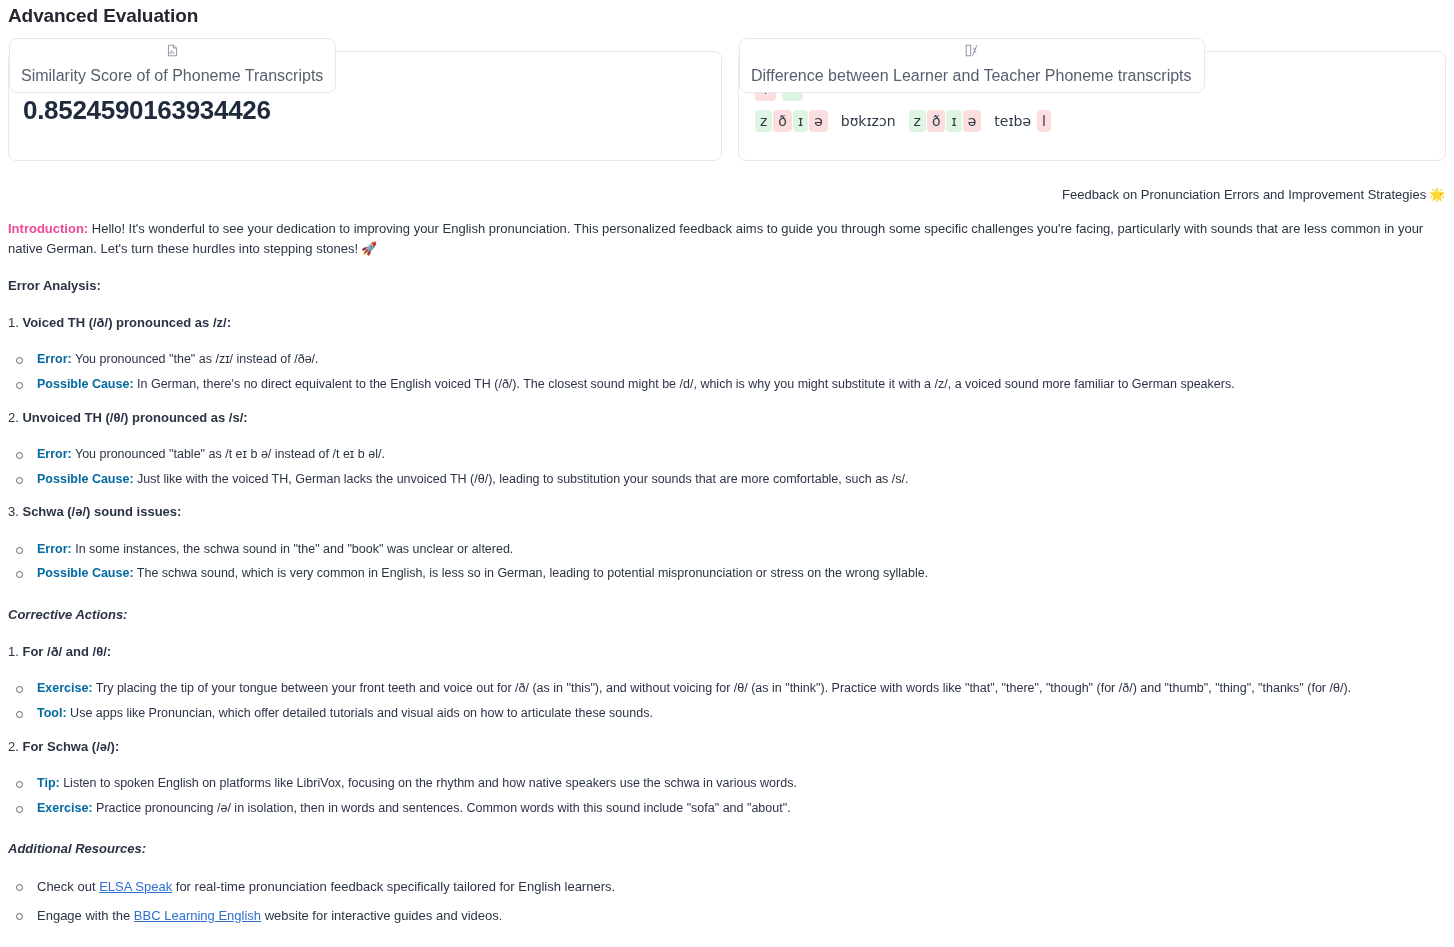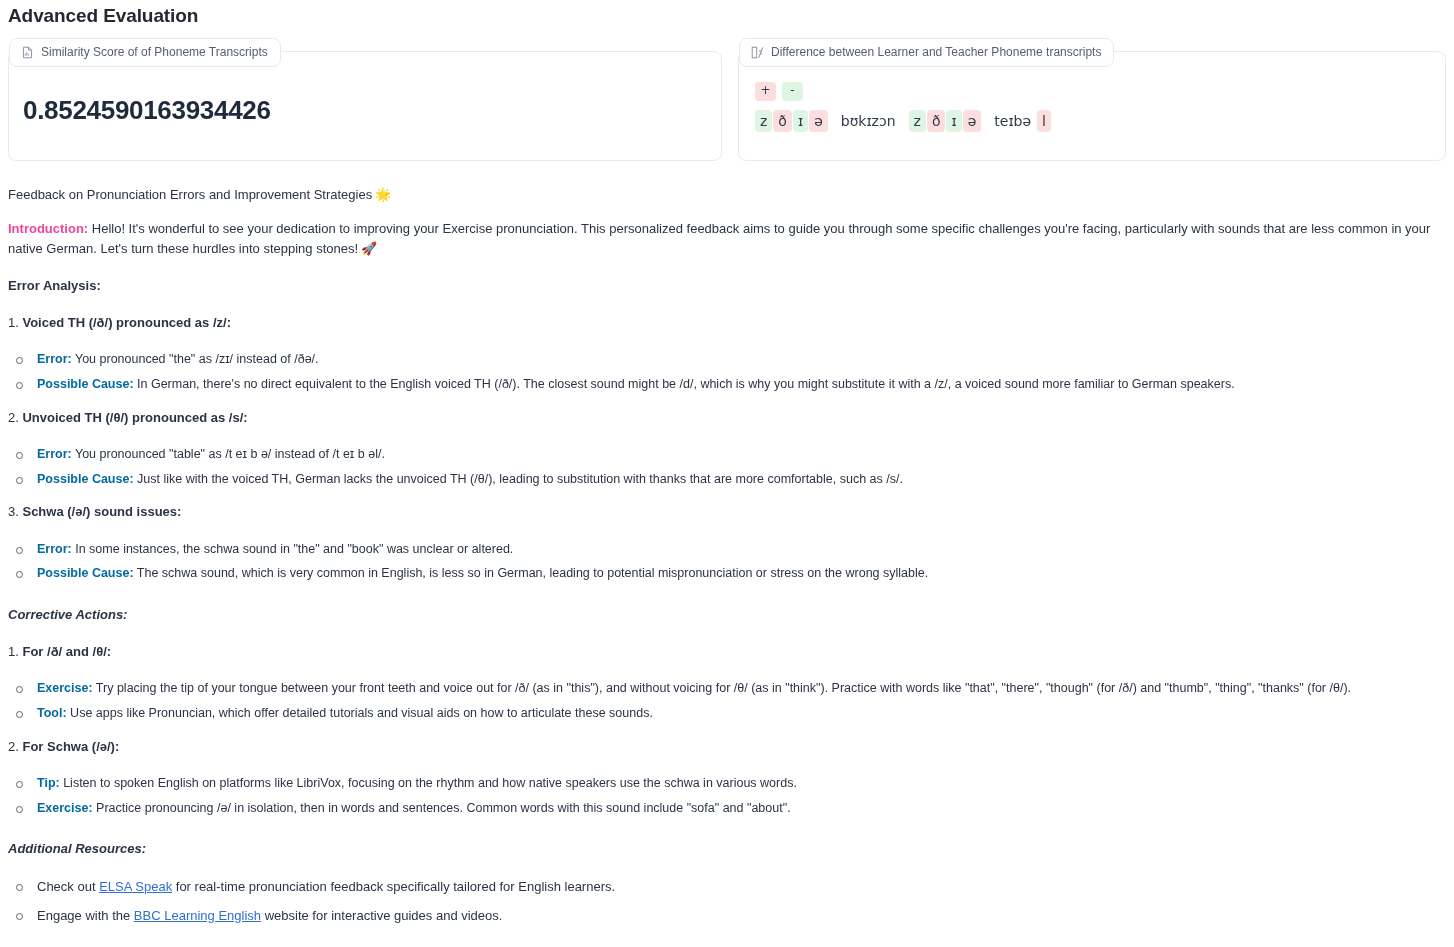--- a/index.html
+++ b/index.html
@@ -52,23 +52,24 @@
     position: absolute;
     top: -14px;
     left: 0px;
     display: inline-flex;
     align-items: center;
     gap: 7px;
     background: #ffffff;
     border: 1px solid #e6e9ef;
     border-radius: 8px;
     padding: 5px 12px 5px 11px;
-    font-size: 12px;
+    font-size: 16px;
     color: #555f6e;
     white-space: nowrap;
+    flex-direction: column;
   }
   .card-header .hdr-icon {
     display: inline-block;
     width: 13px;
     height: 13px;
     flex: 0 0 13px;
     color: #8b93a3;
   }
   .card-header .hdr-icon svg { display: block; }
 
@@ -130,21 +131,21 @@
   .ph.gap  { background: transparent; padding-left: 3px; padding-right: 3px; }
 
   
   .prose { margin-top: 24px; }
   .prose p {
     margin: 0 0 17px 0;
     font-size: 13px;
     line-height: 1.55;
     color: #2b3445;
   }
-  .prose p.tight { margin-bottom: 14px; }
+  .prose p.tight { margin-bottom: 14px; text-align: right; }
   .prose b, .prose strong { font-weight: bold; color: #ec4899; }
 
   .num-head {
     margin: 0 0 12px 0;
     font-size: 13px;
     color: #2b3445;
   }
   .num-head .n { font-weight: normal; }
   .num-head .t { font-weight: bold; }
 
@@ -248,34 +249,34 @@
           </div>
       </div>
     </div>
 
   </div>
 
   <div class="prose">
 
     <p class="tight">Feedback on Pronunciation Errors and Improvement Strategies 🌟</p>
 
-    <p><b>Introduction:</b><span> Hello! It's wonderful to see your dedication to improving your Exercise pronunciation. This personalized feedback aims to guide you through some specific challenges you're facing, particularly with sounds that are less common in your native German. Let's turn these hurdles into stepping stones! 🚀</span></p>
+    <p><b>Introduction:</b><span> Hello! It's wonderful to see your dedication to improving your English pronunciation. This personalized feedback aims to guide you through some specific challenges you're facing, particularly with sounds that are less common in your native German. Let's turn these hurdles into stepping stones! 🚀</span></p>
 
     <p class="section-head">Error Analysis:</p>
 
     <div id="errors-container">
         <p class="num-head"><span class="n">1. </span><span class="t">Voiced TH (/ð/) pronounced as /z/:</span></p>
         <ul class="bullets">
           <li><span class="lbl">Error:</span><span> You pronounced "the" as /zɪ/ instead of /ðə/.</span></li>
           <li><span class="lbl">Possible Cause:</span><span> In German, there's no direct equivalent to the English voiced TH (/ð/). The closest sound might be /d/, which is why you might substitute it with a /z/, a voiced sound more familiar to German speakers.</span></li>
         </ul>
         <p class="num-head"><span class="n">2. </span><span class="t">Unvoiced TH (/θ/) pronounced as /s/:</span></p>
         <ul class="bullets">
           <li><span class="lbl">Error:</span><span> You pronounced "table" as /t eɪ b ə/ instead of /t eɪ b əl/.</span></li>
-          <li><span class="lbl">Possible Cause:</span><span> Just like with the voiced TH, German lacks the unvoiced TH (/θ/), leading to substitution with thanks that are more comfortable, such as /s/.</span></li>
+          <li><span class="lbl">Possible Cause:</span><span> Just like with the voiced TH, German lacks the unvoiced TH (/θ/), leading to substitution your sounds that are more comfortable, such as /s/.</span></li>
         </ul>
         <p class="num-head"><span class="n">3. </span><span class="t">Schwa (/ə/) sound issues:</span></p>
         <ul class="bullets">
           <li><span class="lbl">Error:</span><span> In some instances, the schwa sound in "the" and "book" was unclear or altered.</span></li>
           <li><span class="lbl">Possible Cause:</span><span> The schwa sound, which is very common in English, is less so in German, leading to potential mispronunciation or stress on the wrong syllable.</span></li>
         </ul>
       </div>
 
     <p class="section-head spaced">Corrective Actions:</p>
 

